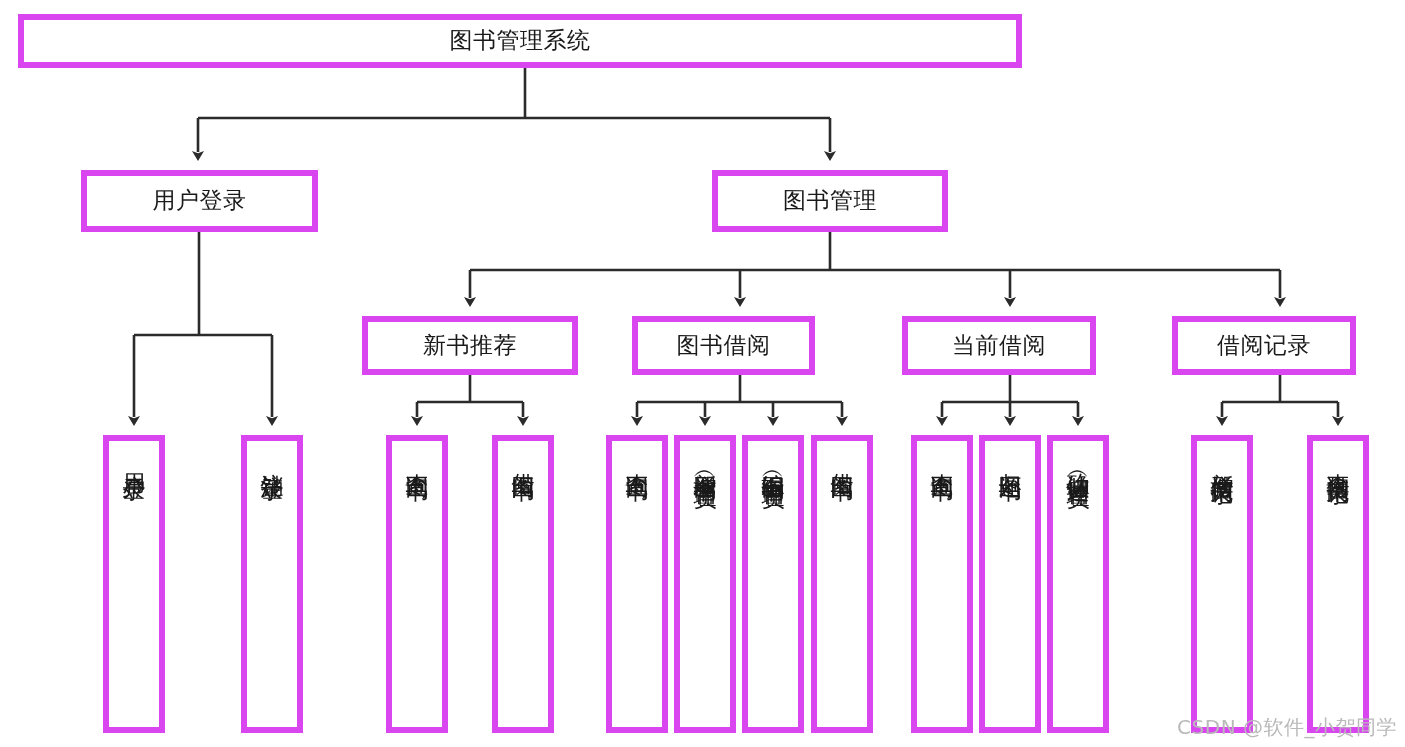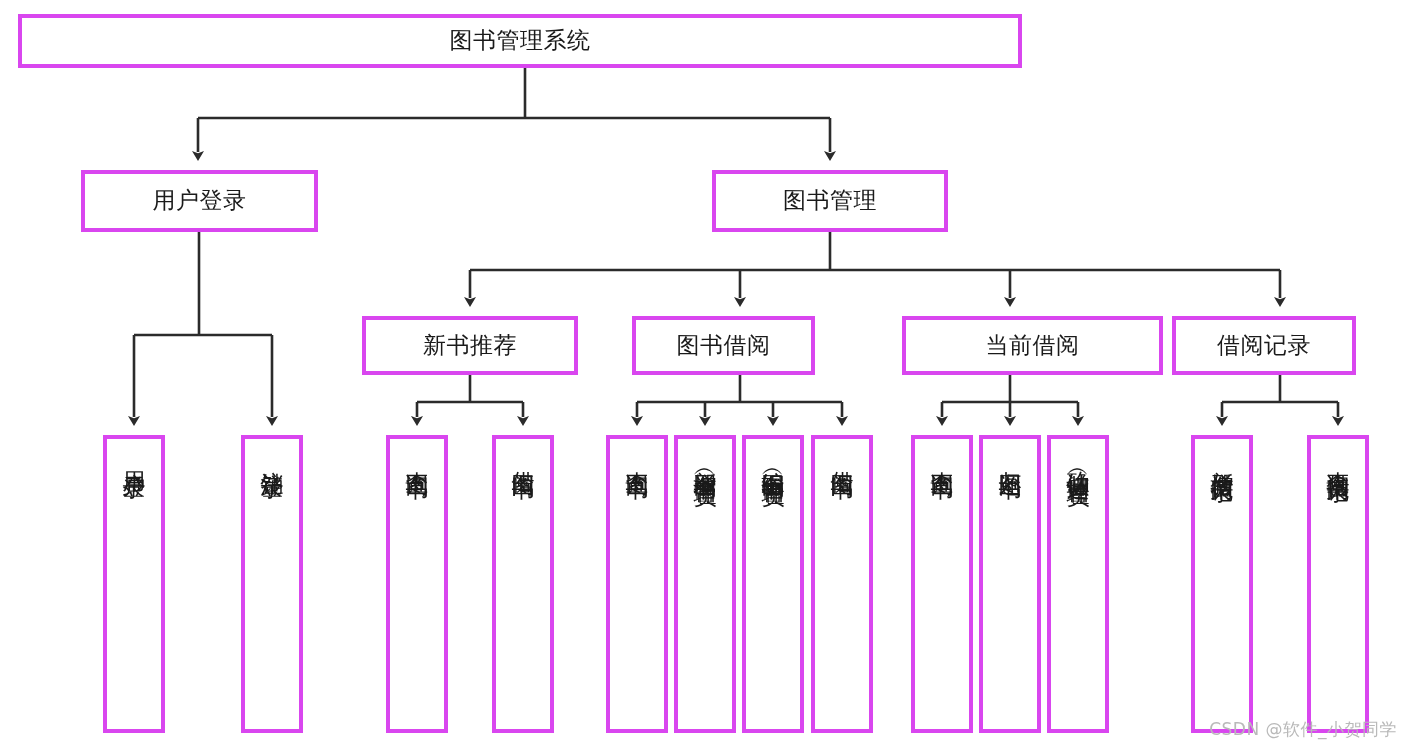--- a/index.html
+++ b/index.html
@@ -23,21 +23,21 @@
     left: 0;
     top: 0;
     width: 1405px;
     height: 747px;
     pointer-events: none;
   }
   .node {
     position: absolute;
     box-sizing: border-box;
     background: #ffffff;
-    border: 4px solid #d946ef;
+    border: 6px solid #d946ef;
     display: flex;
     align-items: center;
     justify-content: center;
     color: #1a1a1a;
     line-height: 1.18;
     text-align: center;
   }
   .node .lbl {
     display: block;
     white-space: nowrap;
@@ -59,21 +59,21 @@
     writing-mode: vertical-rl;
     text-orientation: upright;
     font-size: 23px;
     letter-spacing: 2px;
     white-space: nowrap;
   }
   .watermark {
     position: absolute;
     right: 8px;
     bottom: 6px;
-    font-size: 17px;
+    font-size: 20px;
     color: #b9b9b9;
     white-space: nowrap;
     letter-spacing: 0.5px;
   }
 </style>
 </head>
 <body>
 
 <div id="canvas">
 
@@ -137,21 +137,21 @@
   <div class="node horiz" style="left:712px; top:170px; width:236px; height:62px;">
     <span class="lbl">图书管理</span>
   </div>
 
   <div class="node horiz" style="left:362px; top:316px; width:216px; height:59px;">
     <span class="lbl">新书推荐</span>
   </div>
   <div class="node horiz" style="left:632px; top:316px; width:183px; height:59px;">
     <span class="lbl">图书借阅</span>
   </div>
-  <div class="node horiz" style="left:902px; top:316px; width:261px; height:59px;justify-content:center;">
+  <div class="node horiz" style="left:902px; top:316px; width:194px; height:59px;justify-content:center;">
     <span class="lbl">当前借阅</span>
   </div>
   <div class="node horiz" style="left:1172px; top:316px; width:184px; height:59px;">
     <span class="lbl">借阅记录</span>
   </div>
 
   <div class="node vert" style="left:103px; top:435px; width:62px; height:298px;">
     <span class="lbl">用户登录</span>
   </div>
   <div class="node vert" style="left:241px; top:435px; width:62px; height:298px;">

